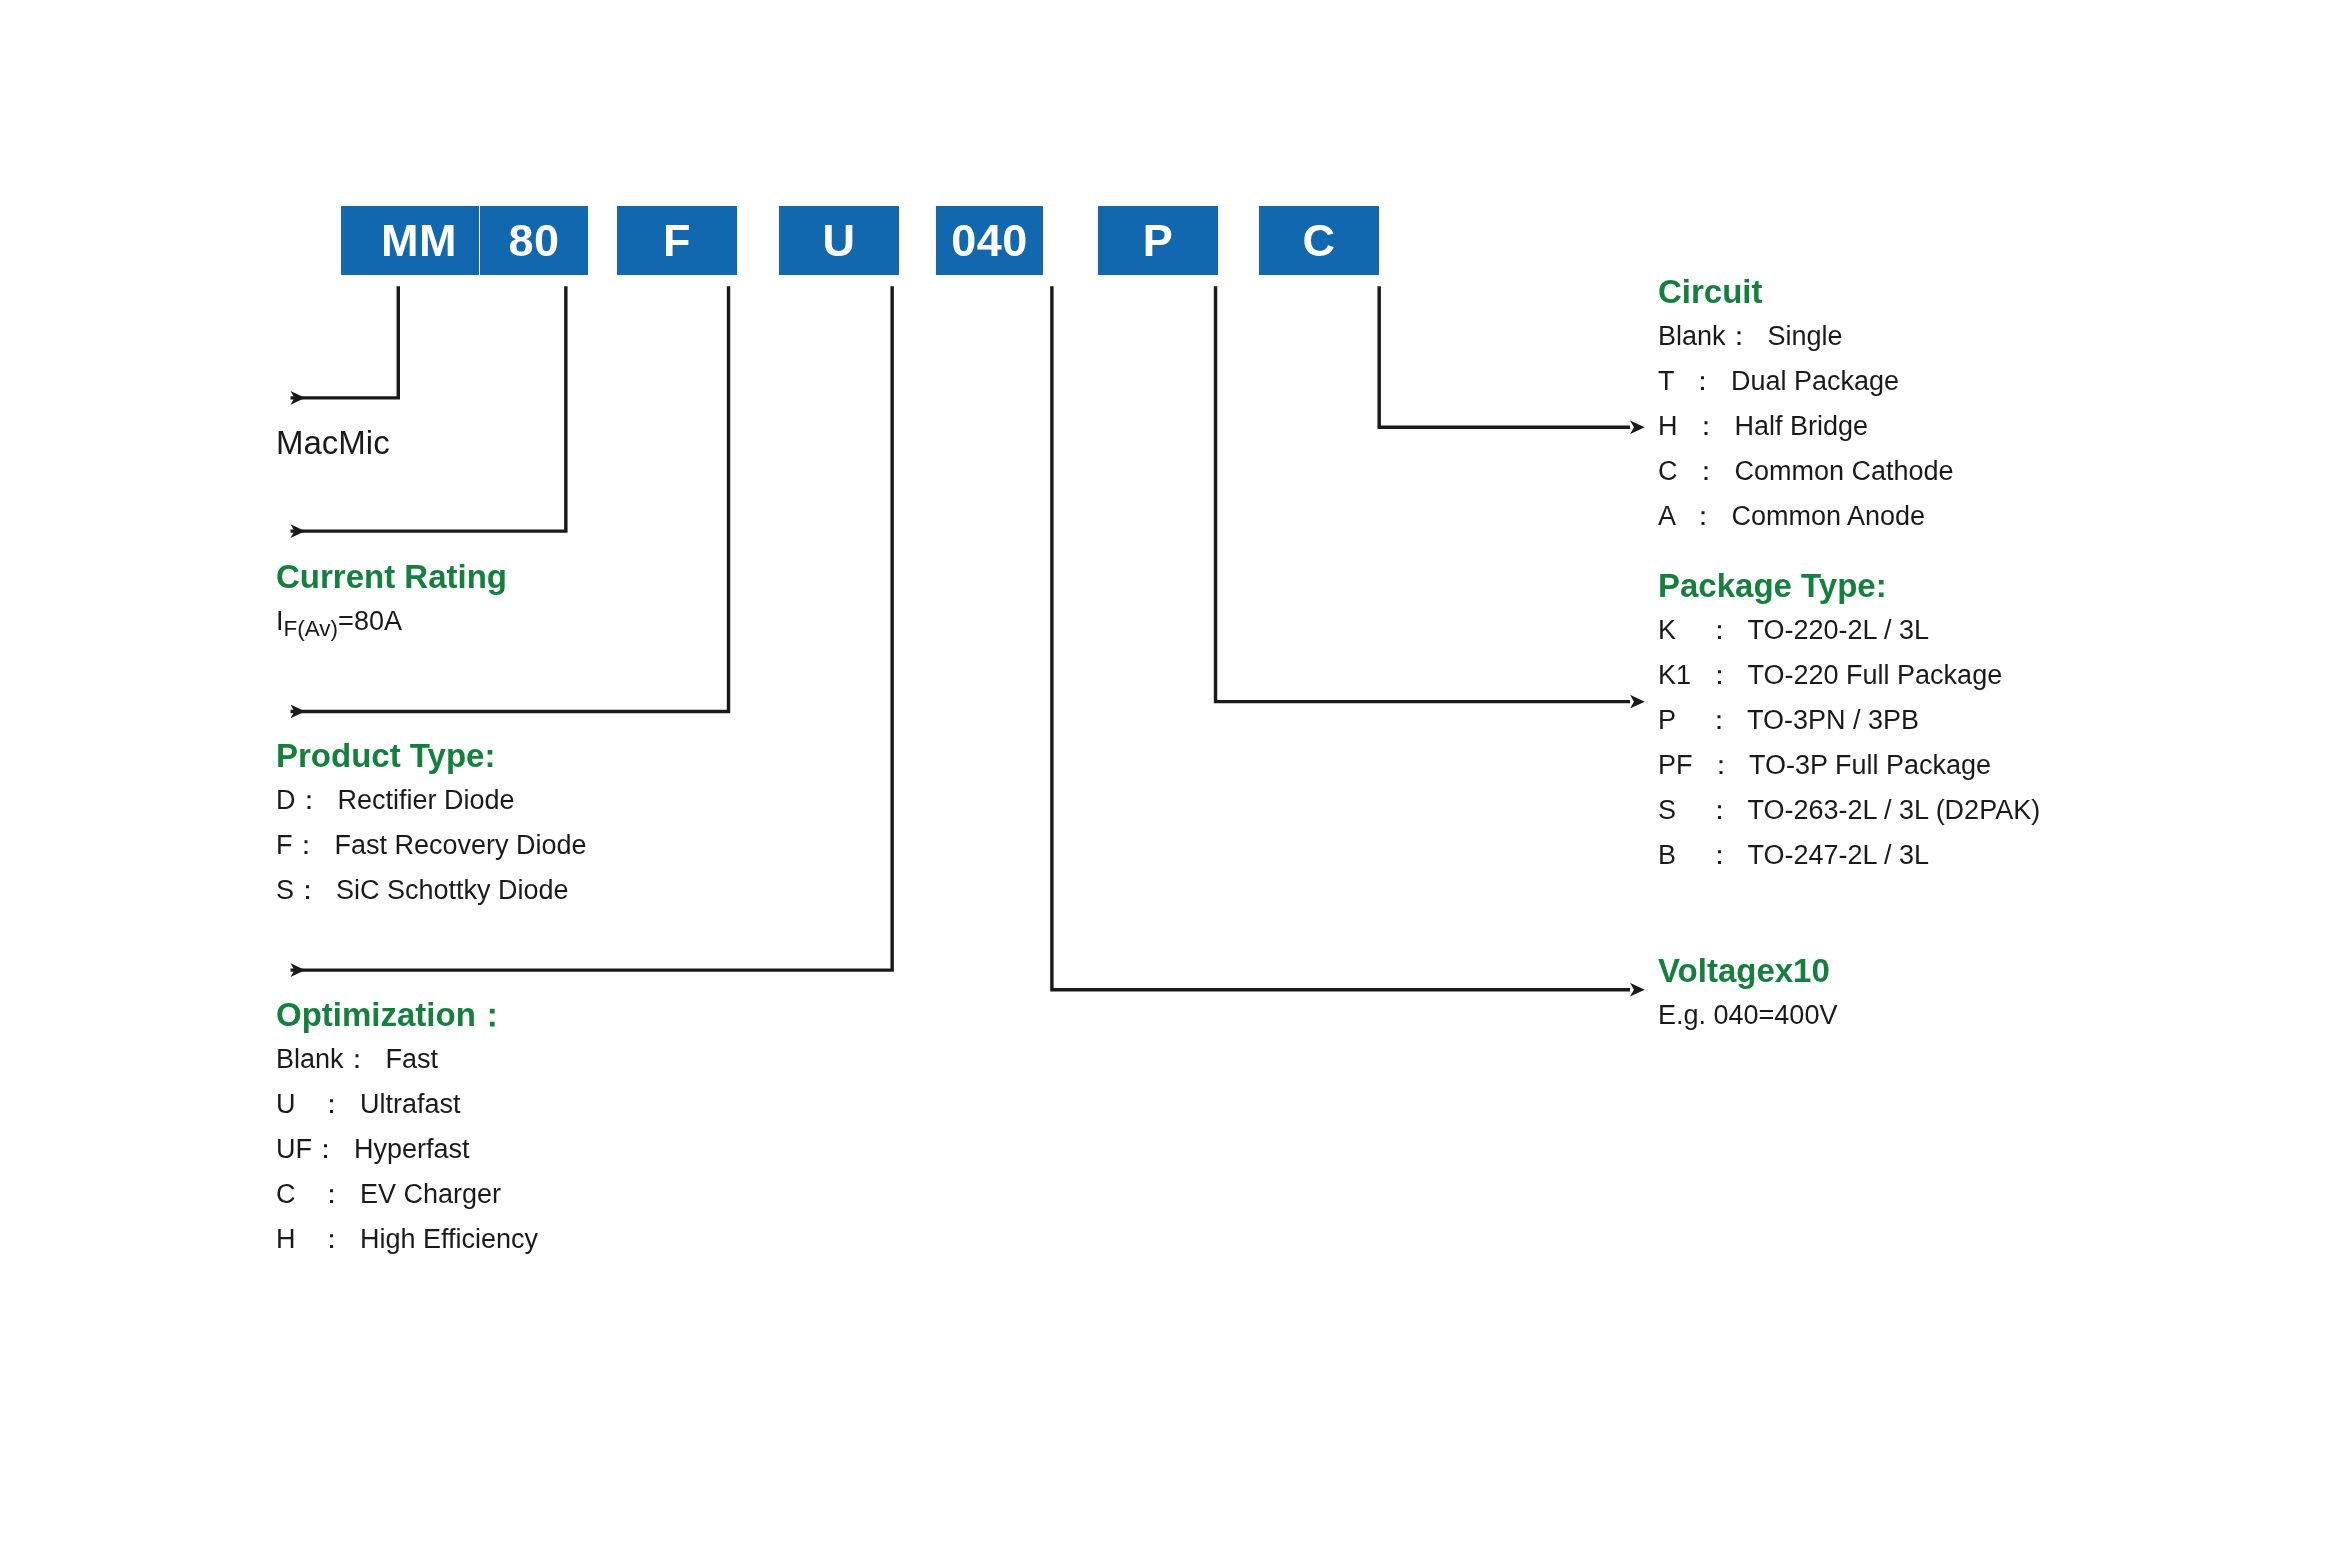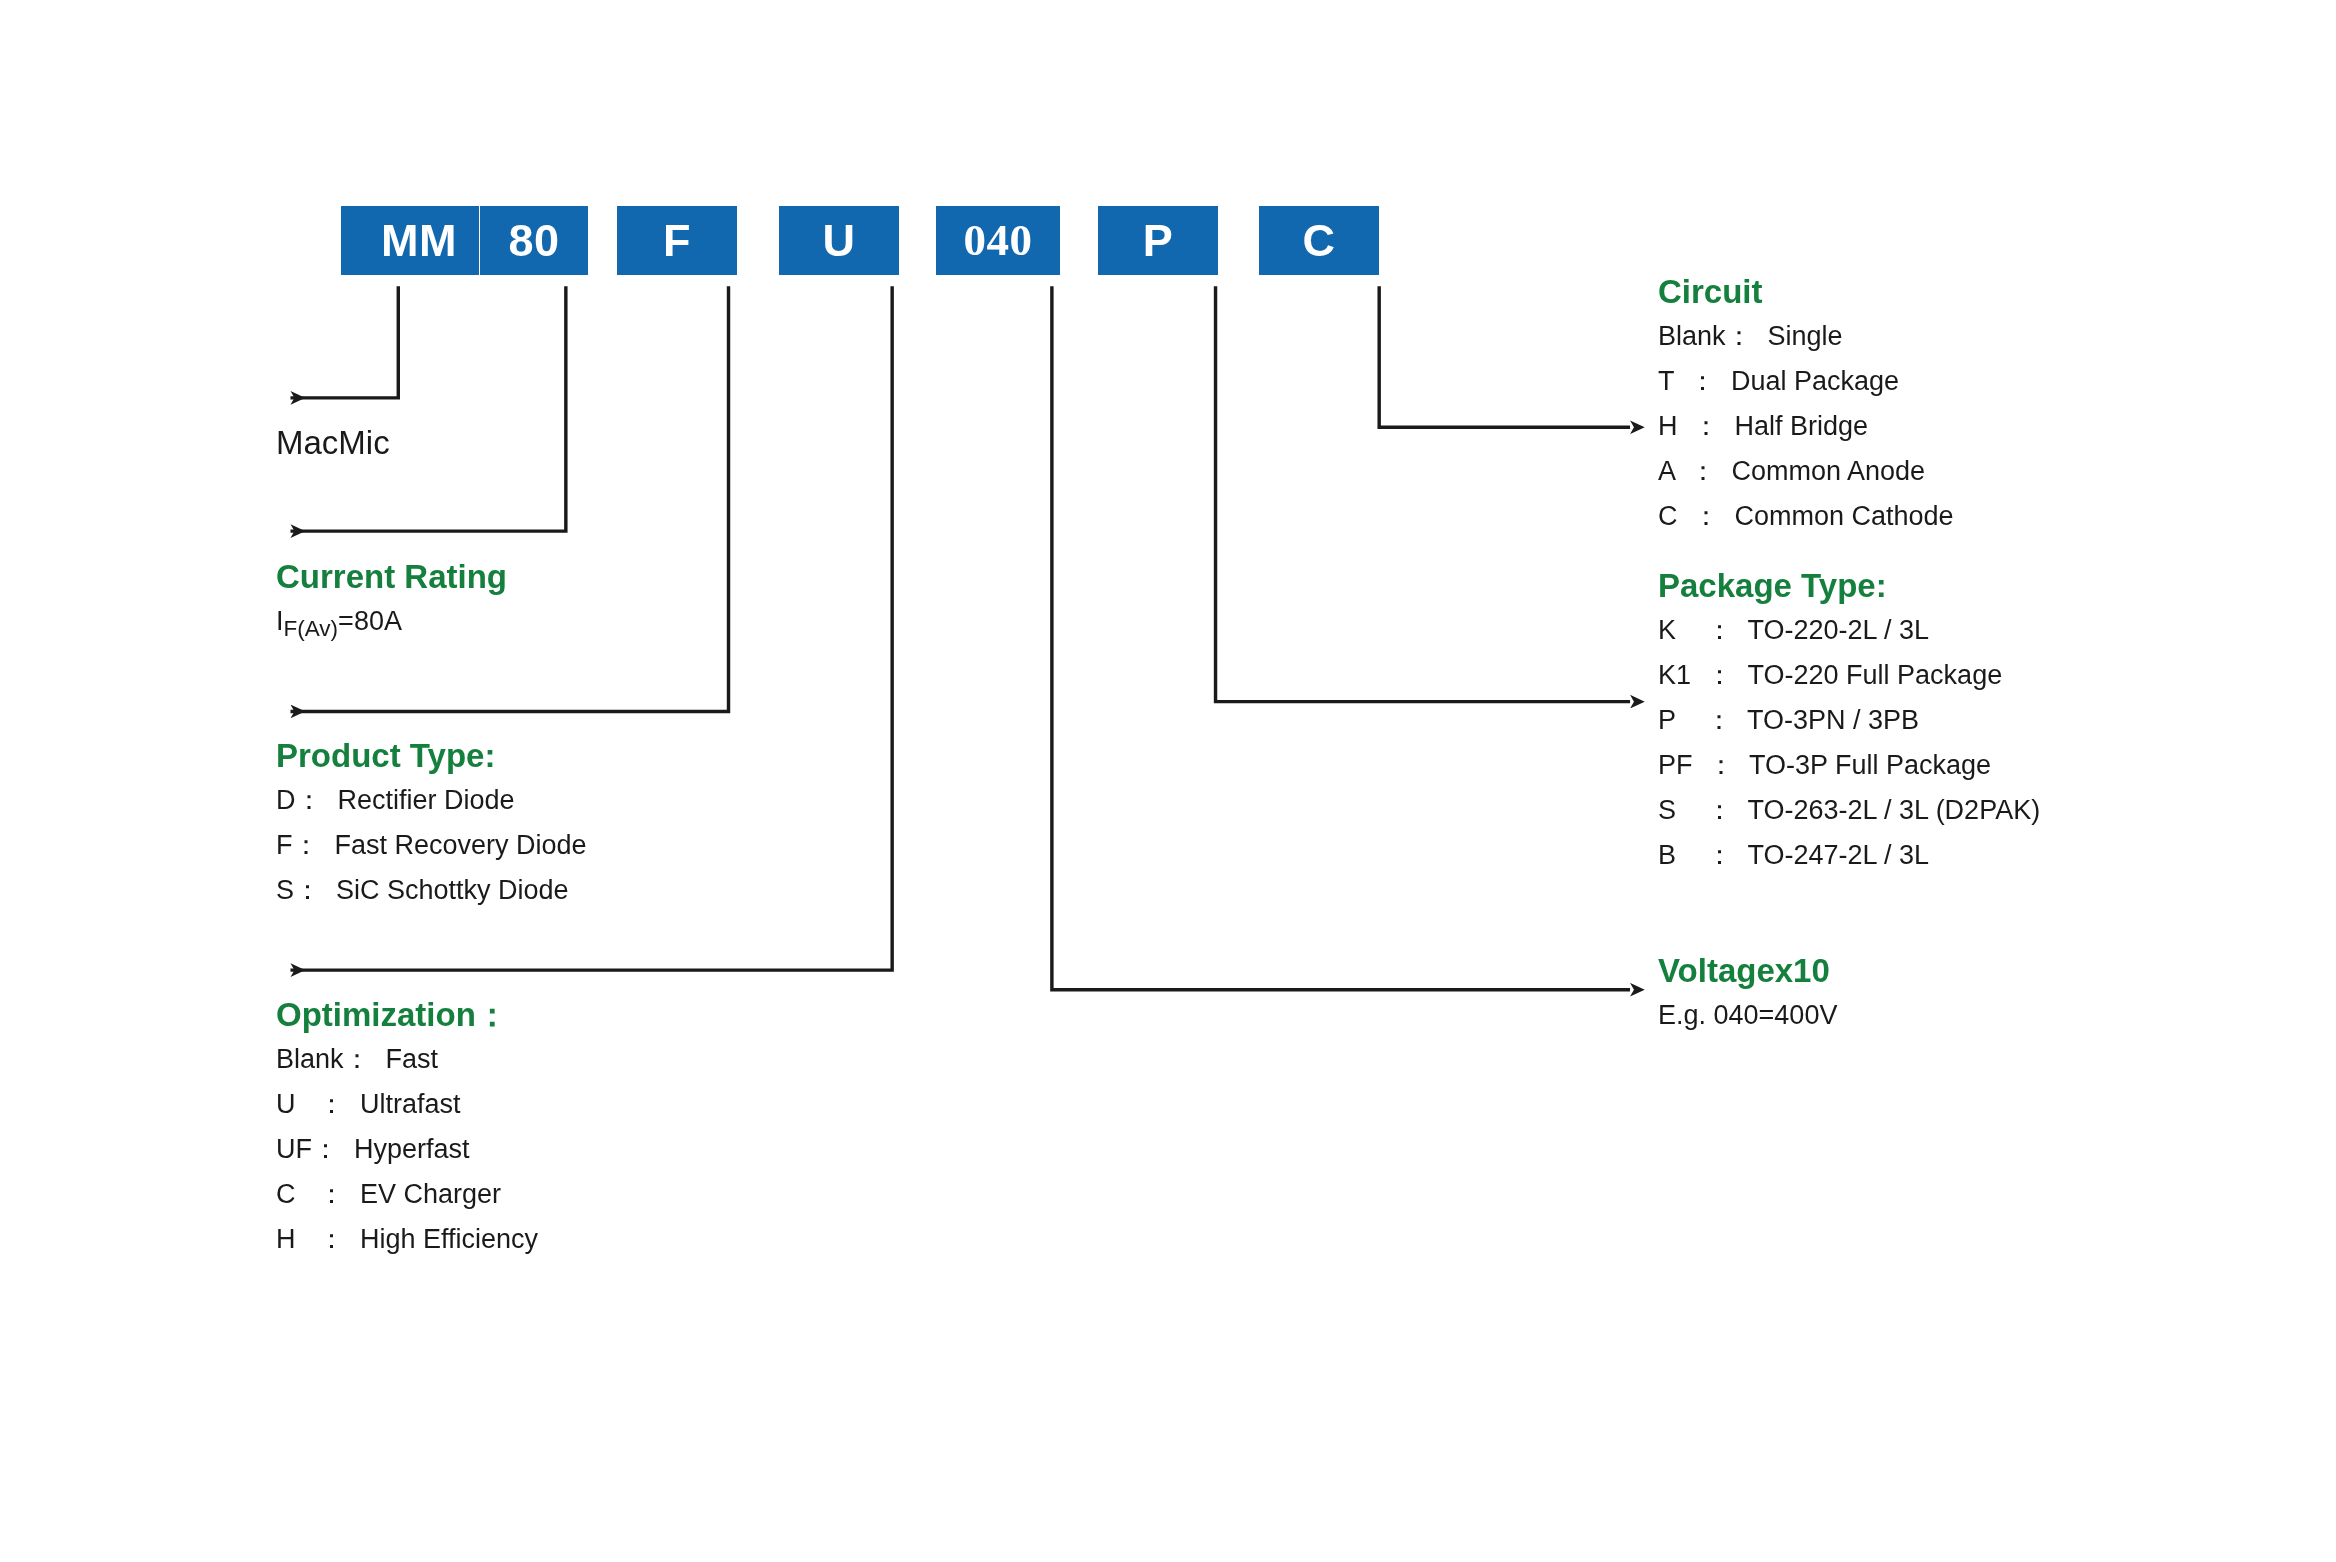--- a/index.html
+++ b/index.html
@@ -56,21 +56,21 @@
 </style>
 </head>
 <body>
 
 <div id="stage">
 
   <div class="code-box" style="left:341px;top:206px;width:120px;padding-left:18px;">MM</div>
   <div class="code-box" style="left:480px;top:206px;width:108px;">80</div>
   <div class="code-box" style="left:617px;top:206px;width:120px;">F</div>
   <div class="code-box" style="left:779px;top:206px;width:120px;">U</div>
-  <div class="code-box" style="left:936px;top:206px;width:124px;font-family:Liberation Serif, serif;">040</div>
+  <div class="code-box" style="left:936px;top:206px;width:107px;">040</div>
   <div class="code-box" style="left:1098px;top:206px;width:120px;">P</div>
   <div class="code-box" style="left:1259px;top:206px;width:120px;">C</div>
 
   <svg id="wires" viewBox="0 0 2384 1594">
     <defs>
       <marker id="arrL" markerWidth="16" markerHeight="14" refX="15" refY="7" orient="auto" markerUnits="userSpaceOnUse">
         <path d="M15,0 L0,7 L15,14 L11,7 Z" fill="#1a1a1a"></path>
       </marker>
       <marker id="arrR" markerWidth="16" markerHeight="14" refX="1" refY="7" orient="auto" markerUnits="userSpaceOnUse">
         <path d="M1,0 L16,7 L1,14 L5,7 Z" fill="#1a1a1a"></path>
@@ -115,22 +115,22 @@
     <span class="rowline">UF：  Hyperfast</span>
     <span class="rowline">C   ：  EV Charger</span>
     <span class="rowline">H   ：  High Efficiency</span>
   </div>
 
   <div class="blk" style="left:1658px;top:269px;">
     <div class="hd">Circuit</div>
     <span class="rowline">Blank：  Single</span>
     <span class="rowline">T  ：  Dual Package</span>
     <span class="rowline">H  ：  Half Bridge</span>
+    <span class="rowline">C  ：  Common Cathode</span>
     <span class="rowline">A  ：  Common Anode</span>
-    <span class="rowline">C  ：  Common Cathode</span>
   </div>
 
   <div class="blk" style="left:1658px;top:563px;">
     <div class="hd">Package Type:</div>
     <span class="rowline">K    ：  TO-220-2L / 3L</span>
     <span class="rowline">K1  ：  TO-220 Full Package</span>
     <span class="rowline">P    ：  TO-3PN / 3PB</span>
     <span class="rowline">PF  ：  TO-3P Full Package</span>
     <span class="rowline">S    ：  TO-263-2L / 3L (D2PAK)</span>
     <span class="rowline">B    ：  TO-247-2L / 3L</span>

